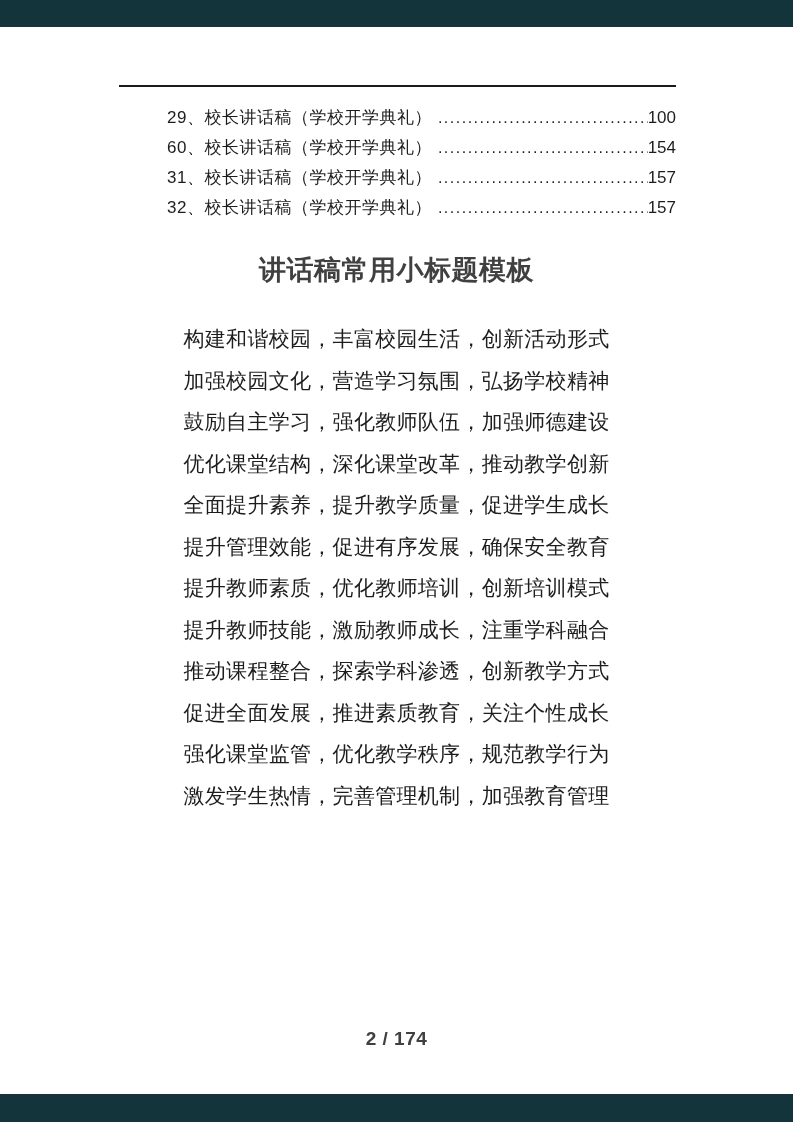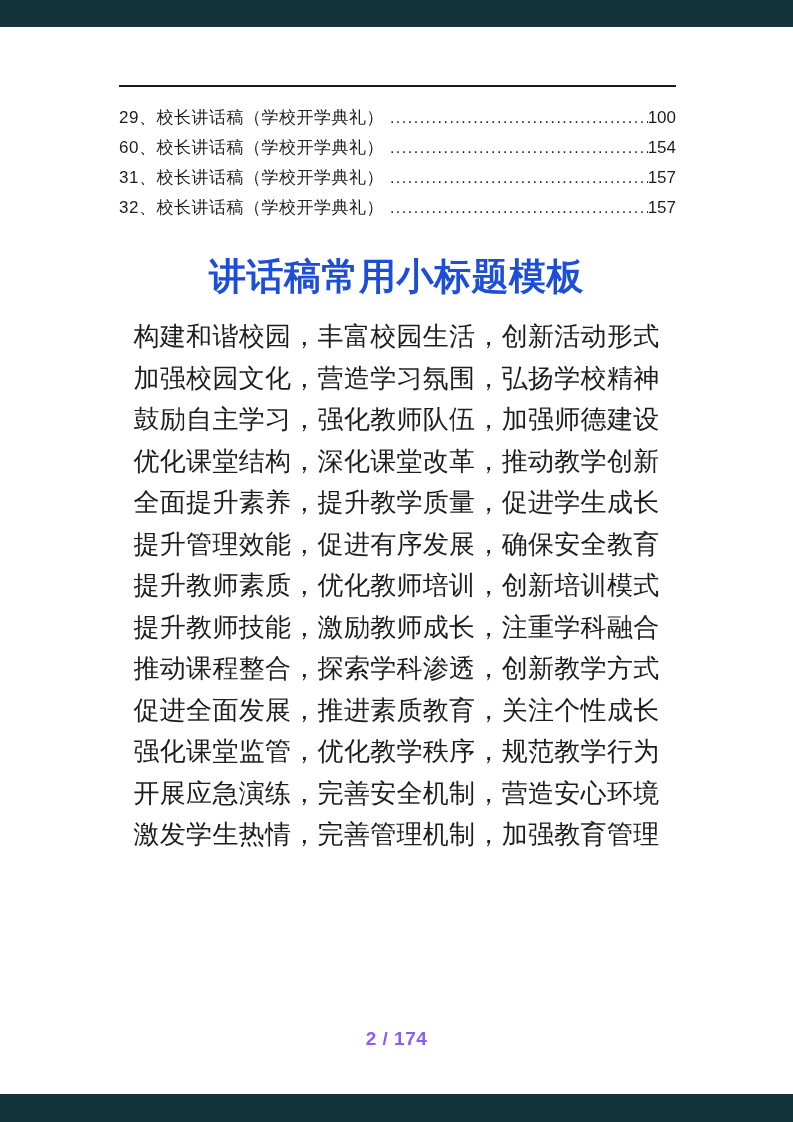--- a/index.html
+++ b/index.html
@@ -26,59 +26,59 @@
 
   .toc {
     position: absolute; left: 119px; top: 103px;
     width: 557px;
     font-size: 17px;
   }
   .toc-row {
     display: flex; align-items: flex-start;
     height: 30px; line-height: 30px;
     white-space: nowrap;
+    margin-left: 48px;
   }
   .toc-label { flex: none; letter-spacing: 0.5px; }
   .leader {
     flex: 1 1 auto; overflow: hidden;
     white-space: nowrap;
     letter-spacing: 1.5px;
     padding-left: 6px;
     font-size: 16px;
   }
   .toc-page { flex: none; }
 
   .title {
     position: absolute; left: 0; top: 252px;
     width: 100%;
     text-align: center;
-    font-size: 37px; font-weight: 700;
+    font-size: 27px; font-weight: 700;
     letter-spacing: 0.5px;
-    color: #1d4ed8;
+    color: #404040;
   }
 
   .body-lines {
     position: absolute; left: 0; top: 318px;
     width: 100%;
     text-align: center;
   }
   .body-line {
-    font-size: 26px;
+    font-size: 21px;
     line-height: 41.5px;
     letter-spacing: 0.3px;
     white-space: nowrap;
-    font-family: Liberation Mono, monospace;
   }
 
   .footer {
     position: absolute; left: 0; top: 1028px;
     width: 100%;
     text-align: center;
     font-size: 19px; font-weight: 700;
-    color: #8b5cf6;
+    color: #404040;
     letter-spacing: 0.5px;
   }
 </style>
 </head>
 <body>
 
 <div class="frame-bar top"></div>
 
 <div class="rule"></div>
 
@@ -114,19 +114,18 @@
     <div class="body-line">加强校园文化，营造学习氛围，弘扬学校精神</div>
     <div class="body-line">鼓励自主学习，强化教师队伍，加强师德建设</div>
     <div class="body-line">优化课堂结构，深化课堂改革，推动教学创新</div>
     <div class="body-line">全面提升素养，提升教学质量，促进学生成长</div>
     <div class="body-line">提升管理效能，促进有序发展，确保安全教育</div>
     <div class="body-line">提升教师素质，优化教师培训，创新培训模式</div>
     <div class="body-line">提升教师技能，激励教师成长，注重学科融合</div>
     <div class="body-line">推动课程整合，探索学科渗透，创新教学方式</div>
     <div class="body-line">促进全面发展，推进素质教育，关注个性成长</div>
     <div class="body-line">强化课堂监管，优化教学秩序，规范教学行为</div>
-    <div class="body-line">开展应急演练，完善安全机制，营造安心环境</div>
     <div class="body-line">激发学生热情，完善管理机制，加强教育管理</div>
   </div>
 
 <div class="footer">2 / 174</div>
 
 <div class="frame-bar bottom"></div>
 
 </body></html>

